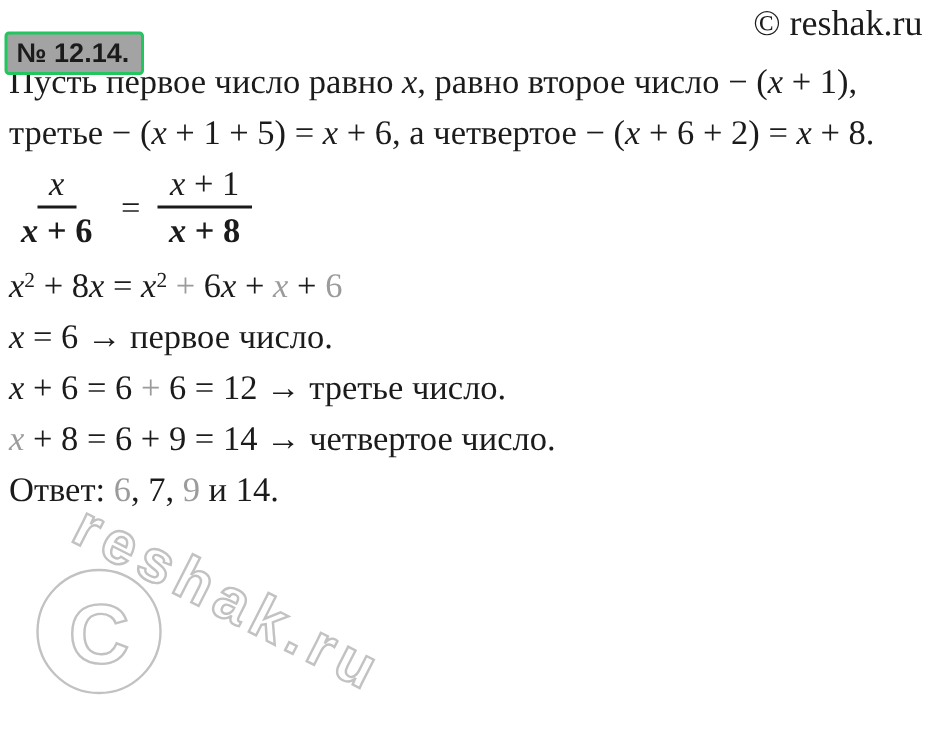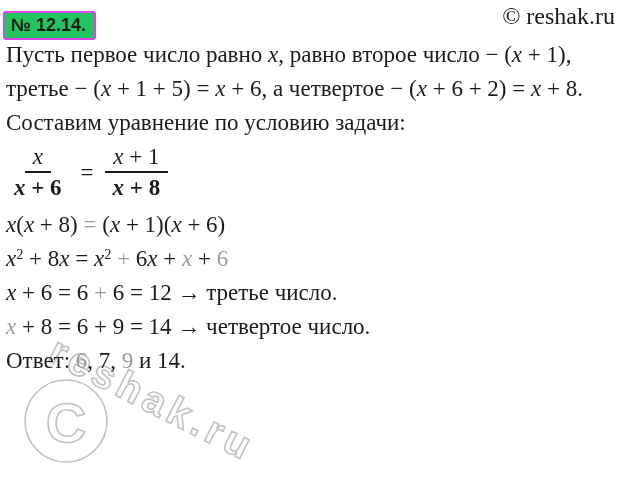--- a/index.html
+++ b/index.html
@@ -6,24 +6,24 @@
   .page {
     position:relative;
     width:620px; height:487px;
     background:#ffffff;
     overflow:hidden;
     font-family:"Liberation Serif", serif;
     color:#1b1b1b;
   }
   
   .problem-box {
-    position:absolute; top:11px; left:3px;
-    border:2px solid #d946ef;
+    position:absolute; top:21px; left:3px;
+    border:2px solid #22c55e;
     border-radius:3px;
-    background:#22c55e;
+    background:#a3a3a3;
     padding:2px 8px 3px 6px;
     font-family:"Liberation Sans", sans-serif;
     font-weight:bold;
     font-size:18px;
     letter-spacing:0px;
     line-height:20px;
     z-index:2;
   }
   .copyright {
     position:absolute; top:3px; right:5px;
@@ -84,32 +84,31 @@
 
   <div class="problem-box">
     <span>№ 12.14.</span>
   </div>
 
   <div class="copyright">© reshak.ru</div>
 
   <div class="content">
       <div class="line"><span class="seg seg-p">Пусть первое число равно </span><span class="seg seg-m">x</span><span class="seg seg-p">, равно второе число − (</span><span class="seg seg-m">x</span><span class="seg seg-p"> + 1),</span></div>
       <div class="line"><span class="seg seg-p">третье − (</span><span class="seg seg-m">x</span><span class="seg seg-p"> + 1 + 5) = </span><span class="seg seg-m">x</span><span class="seg seg-p"> + 6, а четвертое − (</span><span class="seg seg-m">x</span><span class="seg seg-p"> + 6 + 2) = </span><span class="seg seg-m">x</span><span class="seg seg-p"> + 8.</span></div>
-      <div class="line"><span class="seg seg-p">Составим уравнение по условию задачи:</span></div>
       <div class="line fraction-line">
         <span class="frac">
           <span class="num"><span class="seg seg-m">x</span></span>
           <span class="den"><span class="seg seg-m">x</span><span class="seg seg-p"> + 6</span></span>
         </span>
         <span>=</span>
         <span class="frac">
           <span class="num"><span class="seg seg-m">x</span><span class="seg seg-p"> + 1</span></span>
           <span class="den"><span class="seg seg-m">x</span><span class="seg seg-p"> + 8</span></span>
         </span>
       </div>
-      <div class="line"><span class="seg seg-m">x</span><span class="seg seg-p">(</span><span class="seg seg-m">x</span><span class="seg seg-p"> + 8) </span><span class="seg seg-g">= </span><span class="seg seg-p">(</span><span class="seg seg-m">x</span><span class="seg seg-p"> + 1)(</span><span class="seg seg-m">x</span><span class="seg seg-p"> + 6)</span></div>
       <div class="line"><span class="seg seg-m">x</span><span class="seg seg-sup">2</span><span class="seg seg-p"> + 8</span><span class="seg seg-m">x</span><span class="seg seg-p"> = </span><span class="seg seg-m">x</span><span class="seg seg-sup">2</span><span class="seg seg-g"> + </span><span class="seg seg-p">6</span><span class="seg seg-m">x</span><span class="seg seg-p"> + </span><span class="seg seg-mg">x</span><span class="seg seg-p"> + </span><span class="seg seg-g">6</span></div>
+      <div class="line"><span class="seg seg-m">x</span><span class="seg seg-p"> = 6 → первое число.</span></div>
       <div class="line"><span class="seg seg-m">x</span><span class="seg seg-p"> + 6 = 6 </span><span class="seg seg-g">+</span><span class="seg seg-p"> 6 = 12 → третье число.</span></div>
       <div class="line"><span class="seg seg-mg">x</span><span class="seg seg-p"> + 8 = 6 + 9 = 14 → четвертое число.</span></div>
       <div class="line"><span class="seg seg-p">Ответ: </span><span class="seg seg-g">6</span><span class="seg seg-p">, 7, </span><span class="seg seg-g">9</span><span class="seg seg-p"> и 14.</span></div>
     </div>
 
 </div>
 
 </body></html>

